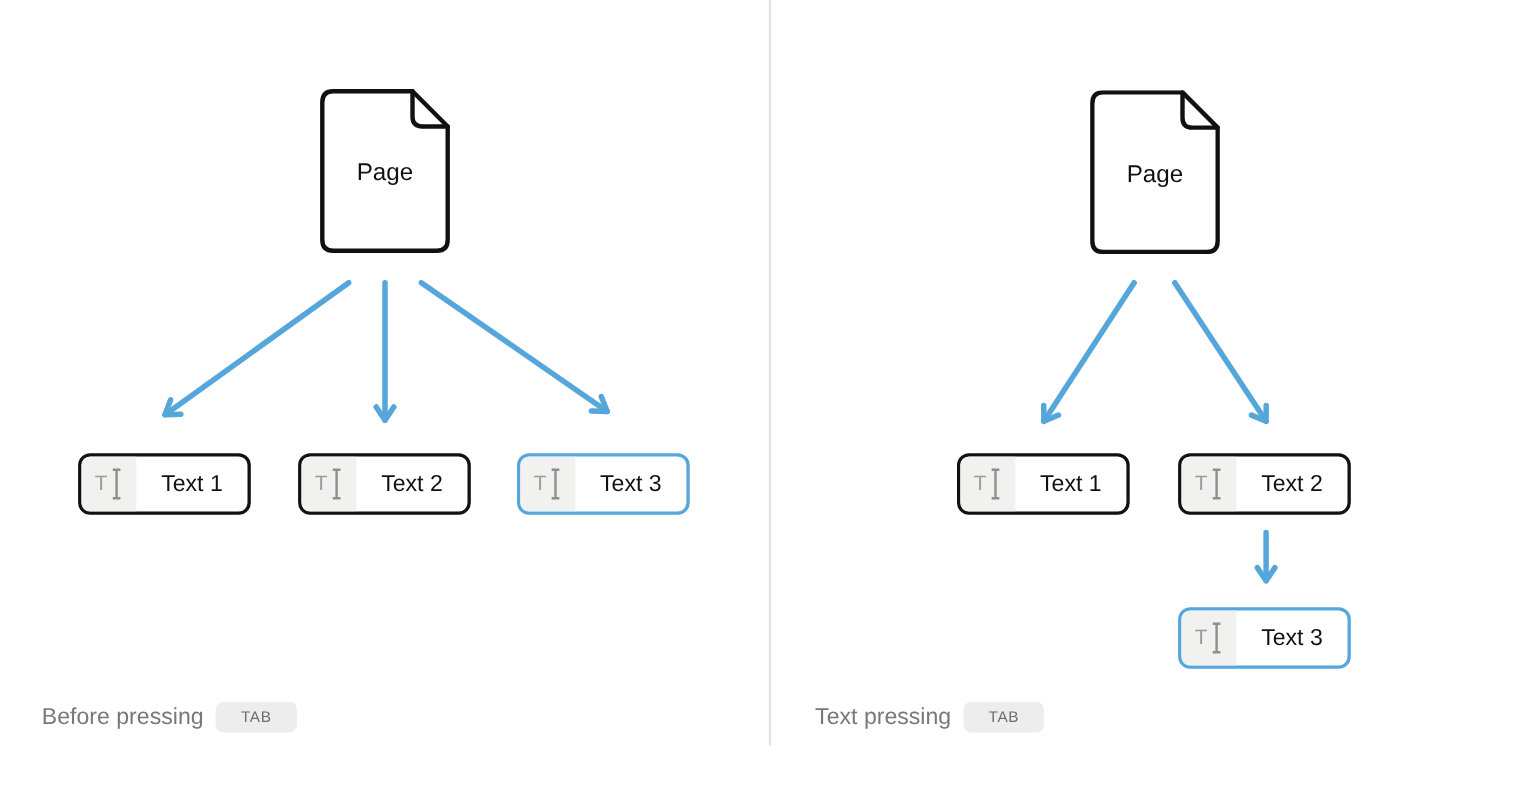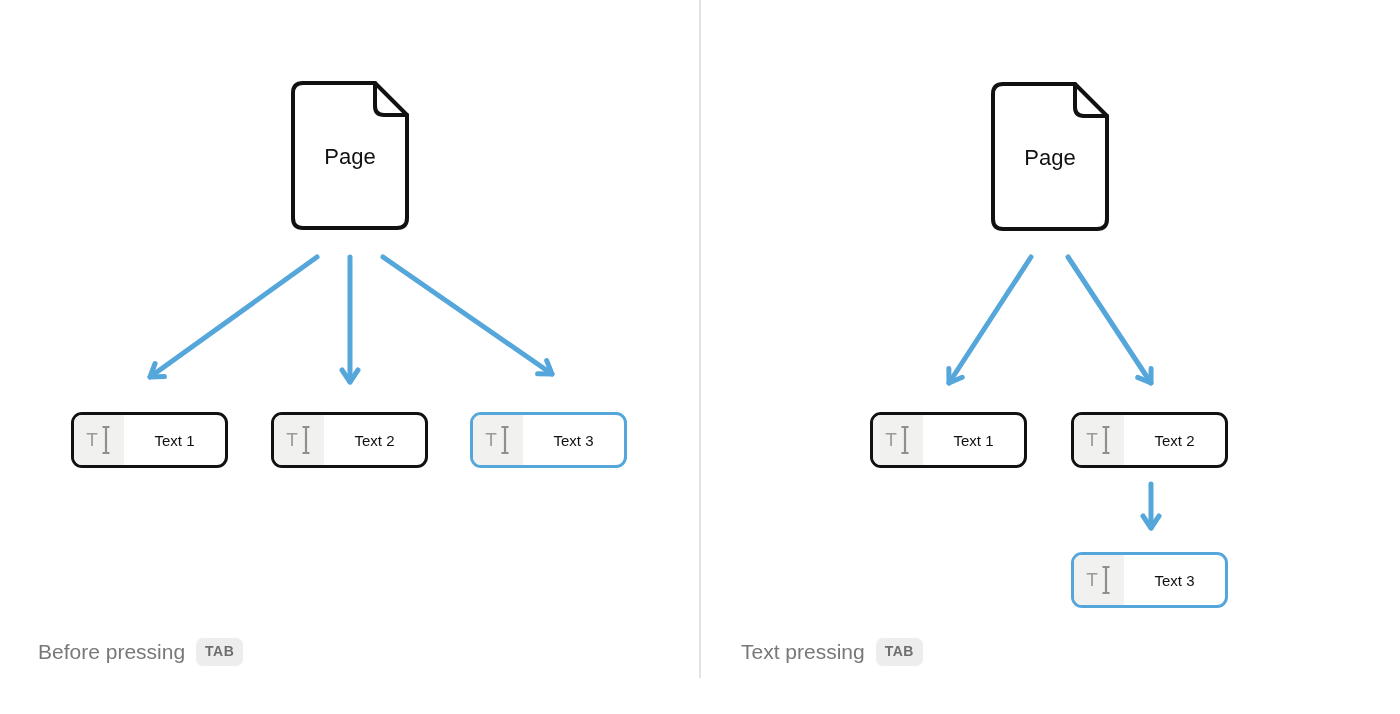--- a/index.html
+++ b/index.html
@@ -36,40 +36,40 @@
     width:50px; flex:0 0 50px;
     background:var(--icon-bg, #F1F1F0);
     display:flex; align-items:center; justify-content:center; gap:2px;
   }
   .tb-t {
     color:var(--icon-gray, #9B9B9B);
     font-size:19px; line-height:1; transform:translateY(-1px);
   }
   .tb-label {
     flex:1; display:flex; align-items:center; justify-content:center;
-    font-size:15px; color:#111;
+    font-size:21px; color:#111;
   }
 
   
   .arrows { position:absolute; inset:0; z-index:1; pointer-events:none; }
   .arrow-stroke {
     stroke:var(--accent-blue, #55A6DA);
     stroke-width:5; fill:none; stroke-linecap:round; stroke-linejoin:round;
   }
 
   
   .caption {
     position:absolute; display:flex; align-items:center; gap:11px;
     font-size:21px; color:var(--caption-gray, #787878);
   }
   .kbd {
     background:var(--badge-bg, #EDEDED);
     color:var(--badge-text, #6E6E6E);
-    font-weight:bold; font-size:14px; letter-spacing:0.5px;
-    padding:4px 9px; border-radius:7px; line-height:1.4;
+    font-weight:normal; font-size:14px; letter-spacing:0.5px;
+    padding:4px 23px; border-radius:7px; line-height:1.4;
   }
 
   .doc-stroke { stroke:var(--outline-black, #111); stroke-width:4; stroke-linejoin:round; stroke-linecap:round; }
   .ibeam-stroke { stroke:#8F8F8F; stroke-width:2.2; fill:none; }
 </style>
 </head>
 <body>
 
 <div class="canvas">
 

